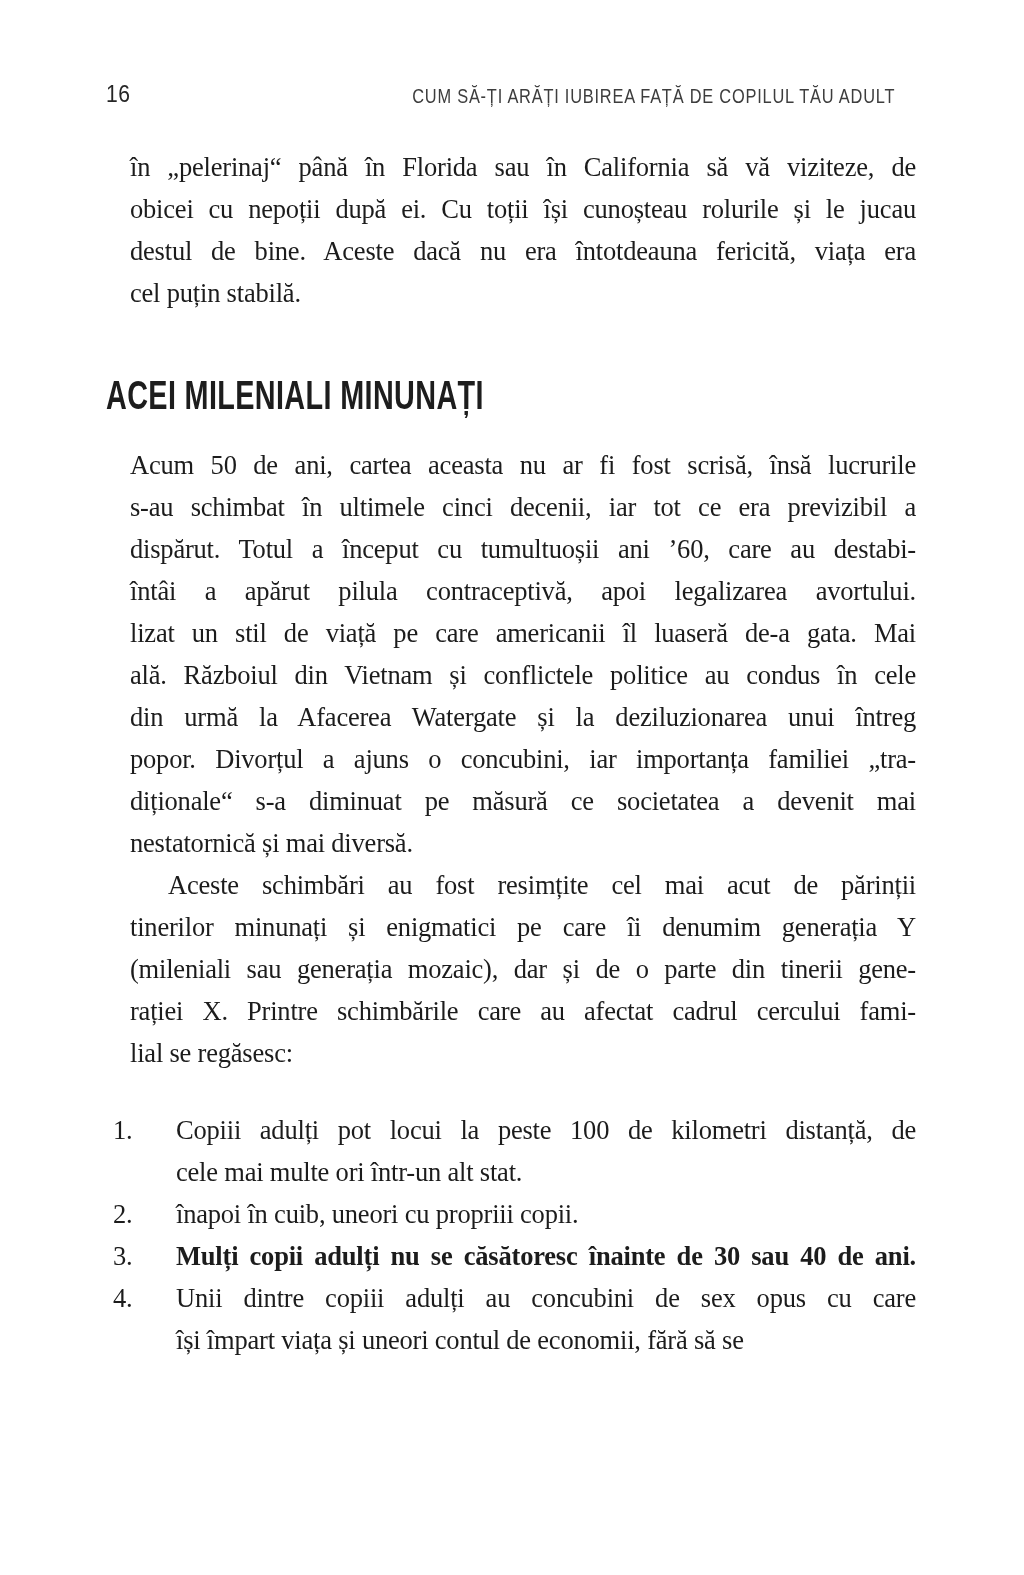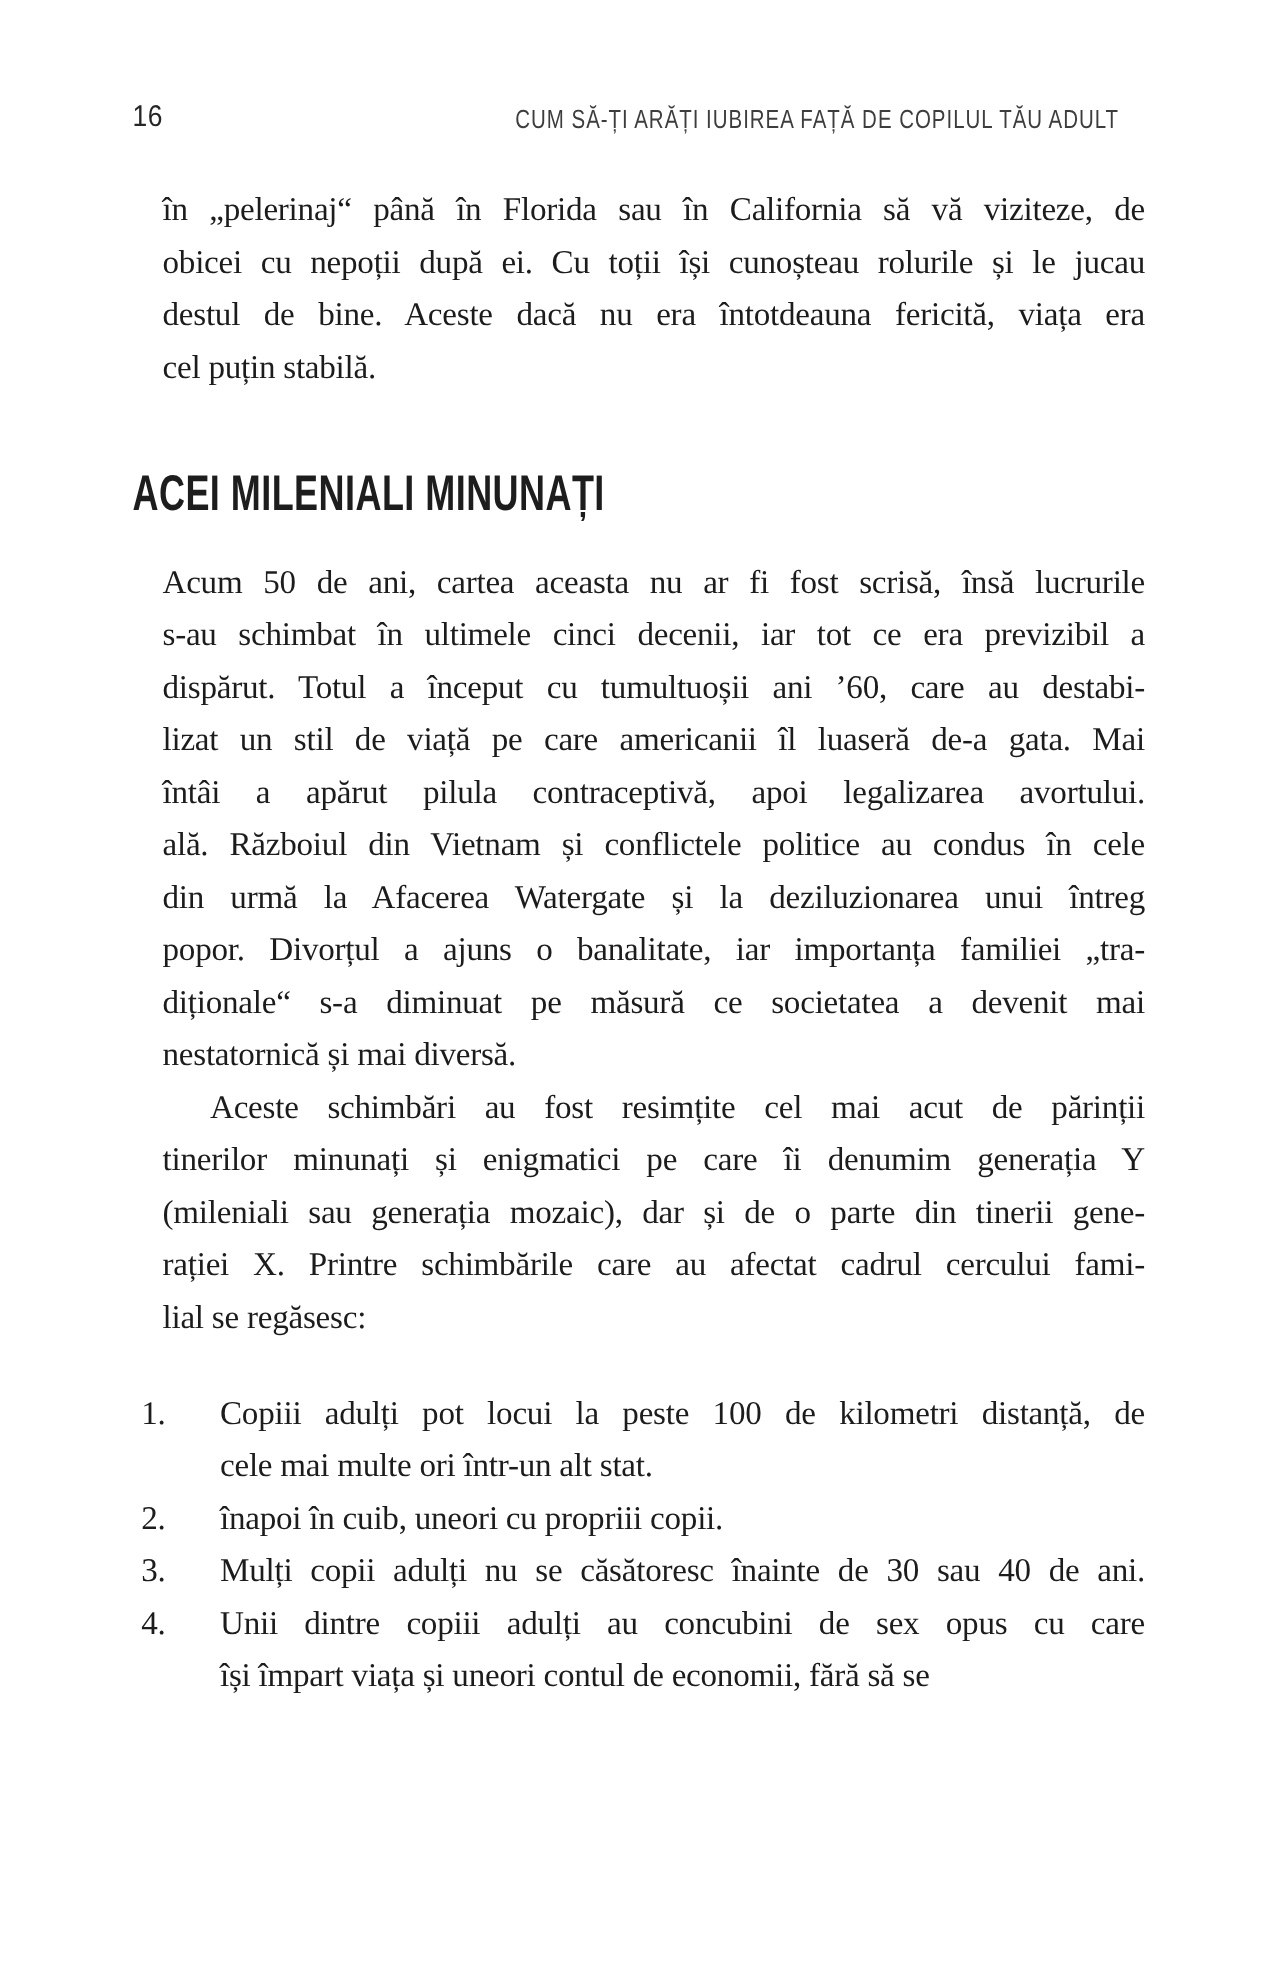--- a/index.html
+++ b/index.html
@@ -62,21 +62,21 @@
   .tline {
     display: block;
     line-height: 42px;
     height: 42px;
     text-align: justify;
     text-align-last: justify;
     white-space: normal;
     margin-left: 24px;
   }
   .tline:last-child { text-align-last: left; }
-  .tline.tline-only { text-align-last: justify; }
+  .tline.tline-only { text-align-last: justify; font-weight: bold; }
   .indent-first .tline:first-child { text-indent: 38px; }
 
   
   .heading {
     margin: 58px 0 26px 0;
     font-family: "Liberation Sans", "DejaVu Sans", sans-serif;
     font-size: 40px;
     font-weight: 700;
     line-height: 46px;
     color: #1d1d1d;
@@ -122,25 +122,25 @@
         <div class="tline">destul de bine. Aceste dacă nu era întotdeauna fericită, viața era</div>
         <div class="tline">cel puțin stabilă.</div>
       </div>
 
     <h2 class="heading">ACEI MILENIALI MINUNAȚI</h2>
 
     <div class="para">
         <div class="tline">Acum 50 de ani, cartea aceasta nu ar fi fost scrisă, însă lucrurile</div>
         <div class="tline">s-au schimbat în ultimele cinci decenii, iar tot ce era previzibil a</div>
         <div class="tline">dispărut. Totul a început cu tumultuoșii ani ’60, care au destabi-</div>
+        <div class="tline">întâi a apărut pilula contraceptivă, apoi legalizarea avortului.</div>
         <div class="tline">lizat un stil de viață pe care americanii îl luaseră de-a gata. Mai</div>
-        <div class="tline">întâi a apărut pilula contraceptivă, apoi legalizarea avortului.</div>
         <div class="tline">ală. Războiul din Vietnam și conflictele politice au condus în cele</div>
         <div class="tline">din urmă la Afacerea Watergate și la deziluzionarea unui întreg</div>
-        <div class="tline">popor. Divorțul a ajuns o banalitate, iar importanța familiei „tra-</div>
+        <div class="tline">popor. Divorțul a ajuns o concubini, iar importanța familiei „tra-</div>
         <div class="tline">diționale“ s-a diminuat pe măsură ce societatea a devenit mai</div>
         <div class="tline">nestatornică și mai diversă.</div>
       </div>
 
     <div class="para indent-first">
         <div class="tline">Aceste schimbări au fost resimțite cel mai acut de părinții</div>
         <div class="tline">tinerilor minunați și enigmatici pe care îi denumim generația Y</div>
         <div class="tline">(mileniali sau generația mozaic), dar și de o parte din tinerii gene-</div>
         <div class="tline">rației X. Printre schimbările care au afectat cadrul cercului fami-</div>
         <div class="tline">lial se regăsesc:</div>

